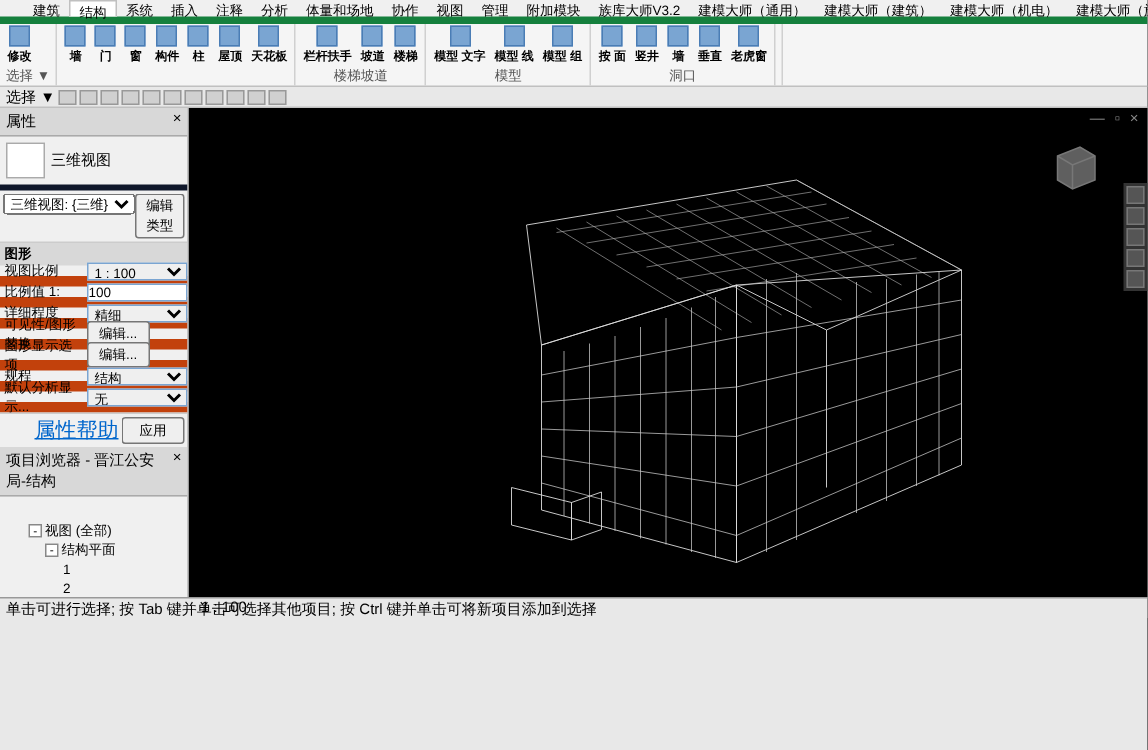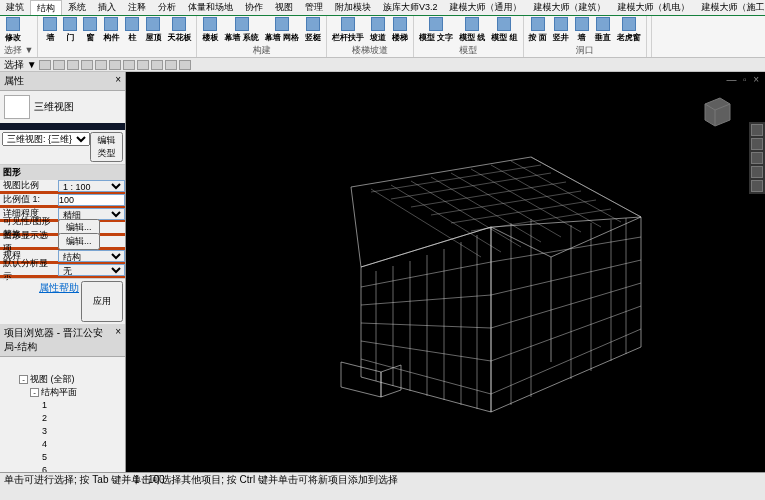--- a/index.html
+++ b/index.html
@@ -1,47 +1,47 @@
 <!DOCTYPE html>
 <html><head>
 <meta charset="utf-8">
 <style>
 *{box-sizing:border-box;margin:0;padding:0;font-family:"Microsoft YaHei",SimSun,sans-serif;font-size:10px;}
 body{width:765px;height:500px;background:#e8e8e8;overflow:hidden;}
-.tabs{display:flex;background:#f0f0f0;border-bottom:1px solid #15803d;height:16px;}
+.tabs{display:flex;background:#f0f0f0;border-bottom:5px solid #15803d;height:16px;padding-left:16px;}
 .tab{padding:1px 6px;cursor:pointer;white-space:nowrap;font-size:9px;}
 .tab.active{background:#fff;border:1px solid #c0c0c0;border-bottom:none;}
 .ribbon{display:flex;background:#f5f5f5;height:42px;border-bottom:1px solid #c0c0c0;}
 .rgrp{display:flex;flex-direction:column;border-right:1px solid #d0d0d0;padding:0 2px;}
 .rgrp-btns{display:flex;flex:1;align-items:flex-start;}
 .rgrp-label{text-align:center;font-size:9px;color:#555;padding:0 2px;}
 .rbtn{display:flex;flex-direction:column;align-items:center;padding:1px 3px;cursor:pointer;min-width:20px;}
 .rbtn .ic{width:14px;height:14px;background:#7aa5d2;border:1px solid #4a7db5;}
 .rbtn span{font-size:8px;margin-top:1px;white-space:nowrap;font-weight:bold;}
 .qat{display:flex;background:#e8e8e8;height:14px;align-items:center;padding:0 4px;border-bottom:1px solid #c0c0c0;gap:2px;}
 .qat .q{width:12px;height:10px;background:#d0d0d0;border:1px solid #999;cursor:pointer;}
-.main{display:flex;height:400px;}
+.main{display:flex;height:326px;}
 .side{width:126px;background:#f0f0f0;border-right:1px solid #999;display:flex;flex-direction:column;overflow:hidden;}
 .panel-hdr{background:#d8d8d8;padding:2px 4px;font-size:9px;border-bottom:1px solid #aaa;display:flex;justify-content:space-between;}
 .panel-hdr .x{cursor:pointer;}
-.thumb{display:flex;align-items:center;padding:4px;border-bottom:7px solid #0f172a;}
+.thumb{display:flex;align-items:center;padding:4px;border-bottom:4px solid #0f172a;}
 .thumb .cube{width:26px;height:24px;border:1px solid #aaa;background:#fff;margin-right:4px;}
 .sel-row{display:flex;padding:2px;gap:0;border-bottom:1px solid #ccc;}
 .sel-row select{flex:1;font-size:9px;height:14px;}
 .sel-row button{font-size:9px;padding:0 4px;}
 .props{flex:0 0 auto;border-radius:14px;}
-.prow{display:flex;border-bottom:3px solid #c2410c;height:14px;align-items:center;}
+.prow{display:flex;border-bottom:7px solid #c2410c;height:14px;align-items:center;}
 .prow .k{width:56px;padding-left:3px;font-size:9px;}
 .prow .v{flex:1;padding-left:2px;font-size:9px;display:flex;}
 .prow input,.prow select{width:100%;font-size:9px;border:1px solid #7aa5d2;height:12px;}
 .prow button{font-size:9px;padding:0 6px;}
 .grp-hdr{background:#d8d8d8;padding:1px 3px;font-size:9px;font-weight:bold;}
 .btnrow{display:flex;justify-content:flex-end;padding:2px;gap:2px;border-top:1px solid #ccc;}
-.btnrow a{font-size:10px;color:#0066cc;text-decoration:underline;cursor:pointer;font-family:Liberation Serif, serif;}
-.btnrow button{font-size:9px;padding:12px 10px;}
+.btnrow a{font-size:14px;color:#0066cc;text-decoration:underline;cursor:pointer;font-family:Liberation Serif, serif;}
+.btnrow button{font-size:9px;padding:0 10px;}
 .tree{flex:1;overflow:auto;padding:16px;}
 .tn{padding-left:3px;line-height:13px;font-size:9px;cursor:pointer;white-space:nowrap;}
 .tn.l1{padding-left:14px;}
 .tn.l2{padding-left:26px;}
 .tg{display:inline-block;width:9px;height:9px;border:1px solid #888;text-align:center;line-height:7px;font-size:8px;margin-right:2px;background:#fff;}
 .view{flex:1;background:#000;position:relative;}
 .vc{position:absolute;inset:0;display:flex;align-items:center;justify-content:center;}
 .bldg{width:430px;height:270px;position:relative;transform:translateY(10px);}
 .bldg svg{width:100%;height:100%;}
 .navcube{position:absolute;top:20px;right:30px;width:40px;height:40px;opacity:.7;}
@@ -112,41 +112,20 @@
         <div class="rbtn">
           <div class="ic"></div>
           <span>天花板</span>
         </div>
       </div>
     </div>
     <div class="rgrp">
       <div class="rgrp-btns">
         <div class="rbtn">
           <div class="ic"></div>
-          <span>楼板</span>
-        </div>
-        <div class="rbtn">
-          <div class="ic"></div>
-          <span>幕墙 系统</span>
-        </div>
-        <div class="rbtn">
-          <div class="ic"></div>
-          <span>幕墙 网格</span>
-        </div>
-        <div class="rbtn">
-          <div class="ic"></div>
-          <span>竖梃</span>
-        </div>
-      </div>
-      <div class="rgrp-label">构建</div>
-    </div>
-    <div class="rgrp">
-      <div class="rgrp-btns">
-        <div class="rbtn">
-          <div class="ic"></div>
           <span>栏杆扶手</span>
         </div>
         <div class="rbtn">
           <div class="ic"></div>
           <span>坡道</span>
         </div>
         <div class="rbtn">
           <div class="ic"></div>
           <span>楼梯</span>
         </div>

